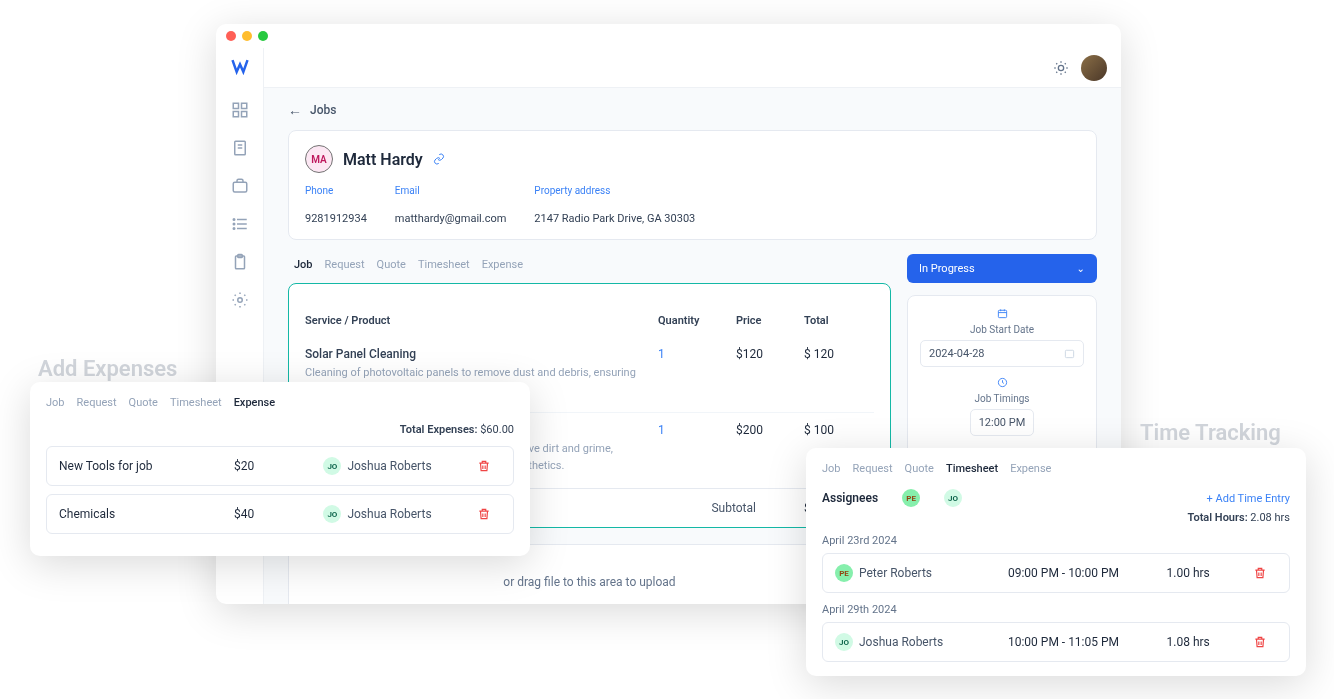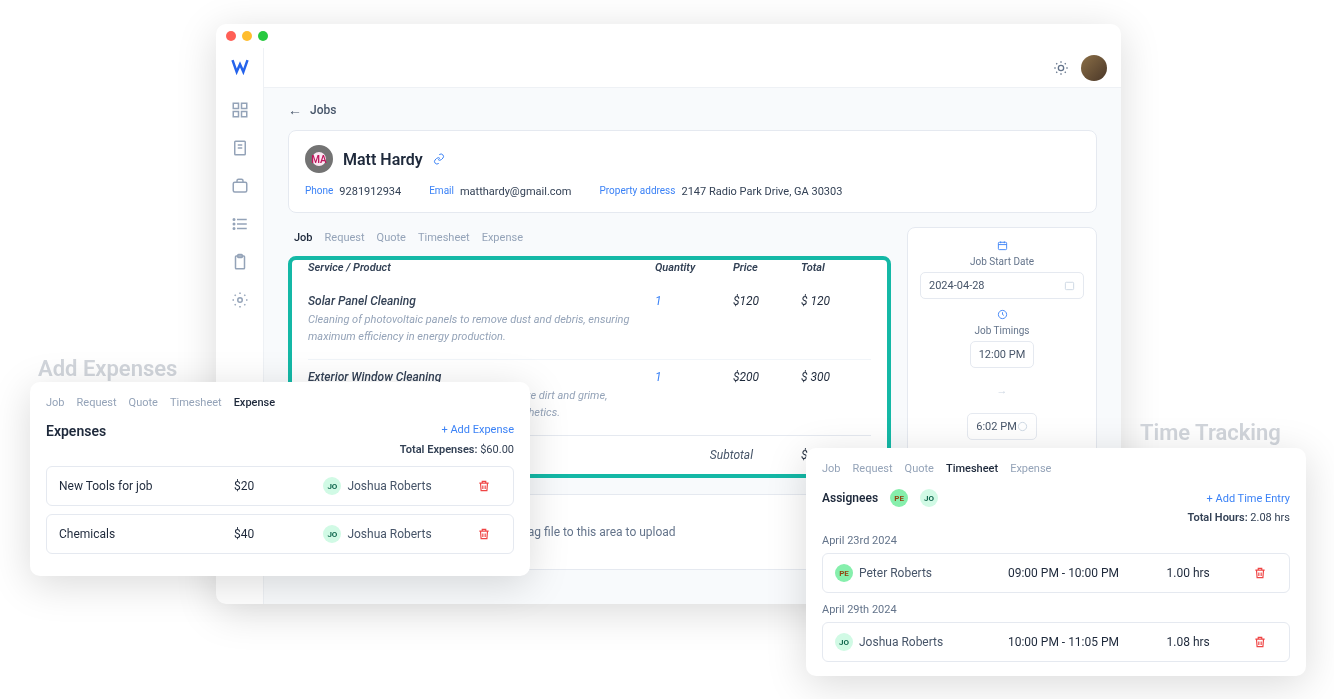--- a/index.html
+++ b/index.html
@@ -92,50 +92,49 @@
   border-radius: 8px;
   padding: 14px 16px;
   margin-bottom: 14px;
 }
 .client-header { display: flex; align-items: center; gap: 10px; font-size: 16px; font-weight: 600; }
 .client-avatar {
   width: 28px; height: 28px; border-radius: 50%;
   background: #fce7f3; color: #be185d;
   display: flex; align-items: center; justify-content: center;
   font-size: 10px; font-weight: 600;
-  border: 7px solid #737373;
+  border: 1px solid #737373;
   text-align: right;
 }
 .link-icon { width: 12px; height: 12px; color: #3b82f6; }
 .client-details {
   display: flex; gap: 28px; margin-top: 12px;
 }
-.detail-block { display: flex; flex-direction: row; gap: 6px; }
+.detail-block { display: flex; flex-direction: column; gap: 16px; }
 .detail-label { font-size: 10px; color: #3b82f6; }
 .detail-value { font-size: 11px; color: #334155; }
 
 .main-row { display: flex; gap: 16px; }
 .left-col { flex: 1; }
 .right-col { width: 190px; }
 
 .job-tabs {
   display: flex; gap: 12px;
   font-size: 11px; color: #94a3b8;
   margin-bottom: 8px;
   padding: 4px 6px;
 }
 .job-tab { cursor: pointer; }
 .job-tab.active { color: #1e293b; font-weight: 500; }
 
 .service-table {
   background: #fff;
-  border: 4px solid #14b8a6;
+  border: 1px solid #14b8a6;
   border-radius: 8px;
-  padding: 1px 16px 0;
-  font-style: italic;
+  padding: 30px 16px 0;
 }
 .st-header, .st-row, .st-footer {
   display: grid;
   grid-template-columns: 1fr 70px 60px 70px;
   gap: 8px;
   align-items: start;
 }
 .st-header {
   font-size: 11px; font-weight: 600; color: #334155;
   padding-bottom: 10px;
@@ -274,21 +273,21 @@
   width: 500px;
   background: #fff;
   border-radius: 10px;
   box-shadow: 0 8px 40px rgba(0,0,0,0.15);
   padding: 14px 16px;
 }
 .assignees-row {
   display: flex; justify-content: space-between; align-items: center;
   margin-bottom: 4px;
 }
-.assignees-left { display: flex; align-items: center; gap: 12px; font-size: 12px; font-weight: 600; }
+.assignees-left { display: flex; align-items: center; gap: 24px; font-size: 12px; font-weight: 600; }
 .date-header { font-size: 11px; color: #64748b; margin: 10px 0 6px; }
 .time-entry {
   border: 1px solid #e5e9f0;
   border-radius: 6px;
   padding: 10px 12px;
   display: grid;
   grid-template-columns: 1.2fr 1.1fr 0.6fr 24px;
   align-items: center;
   font-size: 12px;
 }
@@ -406,34 +405,38 @@
     <span>$120</span>
     <span>$ 120</span>
   </div>
                   <div class="st-row">
     <div>
       <div class="svc-name">Exterior Window Cleaning</div>
       <div class="svc-desc">Cleaning of external window surfaces to remove dirt and grime, enhancing natural light entry and property aesthetics.</div>
     </div>
     <span class="qty-link">1</span>
     <span>$200</span>
-    <span>$ 300</span>
+    <span>$ 100</span>
   </div>
                 </div>
               <div class="st-footer">
                 <span class="st-footer-label">Subtotal</span>
                 <span>$ 320</span>
               </div>
             </div>
             <div class="upload-area">
               <span>or drag file to this area to upload</span>
             </div>
           </div>
 
           <div class="right-col">
+            <div class="status-dropdown">
+              <span>In Progress</span>
+              <span class="chev">⌄</span>
+            </div>
             <div class="side-card">
               <div class="side-label">
                 <svg viewBox="0 0 24 24" fill="none" stroke="currentColor" stroke-width="2">
                     <rect x="3" y="5" width="18" height="16" rx="2"></rect>
                     <line x1="3" y1="10" x2="21" y2="10"></line>
                     <line x1="8" y1="3" x2="8" y2="7"></line>
                     <line x1="16" y1="3" x2="16" y2="7"></line>
                   </svg>
                 <span>Job Start Date</span>
               </div>
@@ -503,24 +506,20 @@
 
 <div class="float-label label-expenses">Add Expenses</div>
 <div class="panel-expenses">
   <div class="panel-tabs" id="exp-tabs">
       <span class="">Job</span>
       <span class="">Request</span>
       <span class="">Quote</span>
       <span class="">Timesheet</span>
       <span class="active">Expense</span>
     </div>
-  <div class="panel-title-row">
-    <div class="panel-title">Expenses</div>
-    <div class="add-link">+ Add Expense</div>
-  </div>
   <div class="total-line">
     <span class="lab">Total Expenses:</span>
     <span>$60.00</span>
   </div>
   <div id="expense-items">
       <div class="expense-item">
     <span>New Tools for job</span>
     <span>$20</span>
     <div class="person-cell">
           <div class="chip chip-jo">JO</div>

